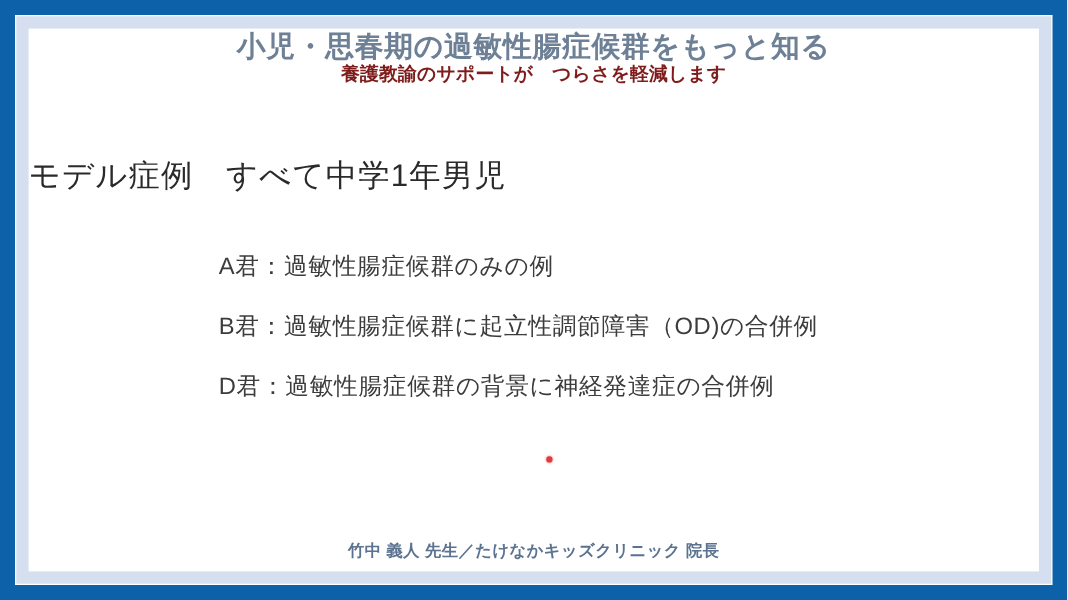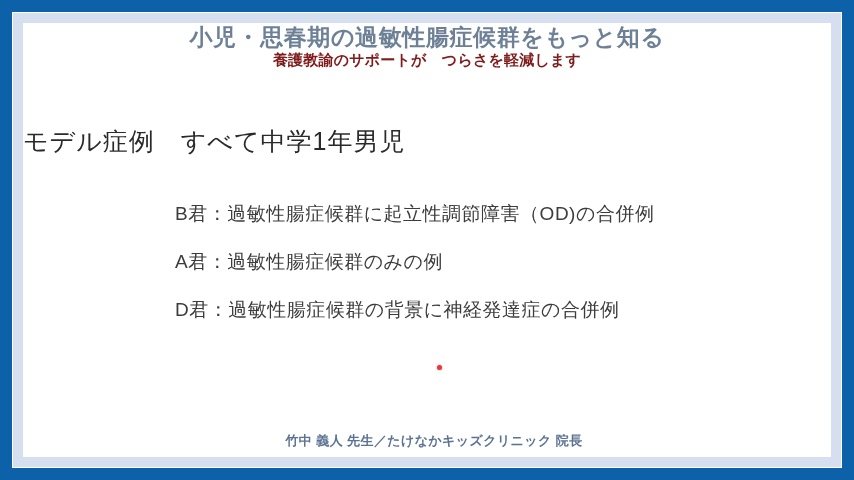--- a/index.html
+++ b/index.html
@@ -121,21 +121,21 @@
     width: 5px;
     height: 5px;
     border-radius: 50%;
     background: #e23b3b;
     box-shadow: 0 0 2px rgba(226,59,59,0.7);
   }
 
   
   .footer {
     position: absolute;
-    left: 7px;
+    left: 0;
     top: 409px;
     width: 808px;
     text-align: center;
     font-size: 13px;
     font-weight: bold;
     color: #5b7391;
     letter-spacing: 0.4px;
     line-height: 18px;
     white-space: nowrap;
   }
@@ -151,22 +151,22 @@
   <div class="canvas">
 
     <div class="header">
       <div class="title-main">小児・思春期の過敏性腸症候群をもっと知る</div>
       <div class="title-sub">養護教諭のサポートが　つらさを軽減します</div>
     </div>
 
     <div class="lead">モデル症例　すべて中学1年男児</div>
 
     <div class="case-list">
+      <div class="case-item">A君：過敏性腸症候群のみの例</div>
       <div class="case-item">B君：過敏性腸症候群に起立性調節障害（OD)の合併例</div>
-      <div class="case-item">A君：過敏性腸症候群のみの例</div>
       <div class="case-item">D君：過敏性腸症候群の背景に神経発達症の合併例</div>
     </div>
 
     <div class="footer">竹中 義人 先生／たけなかキッズクリニック 院長</div>
 
   </div>
 
   <div class="pointer-dot"></div>
 
 </div>

